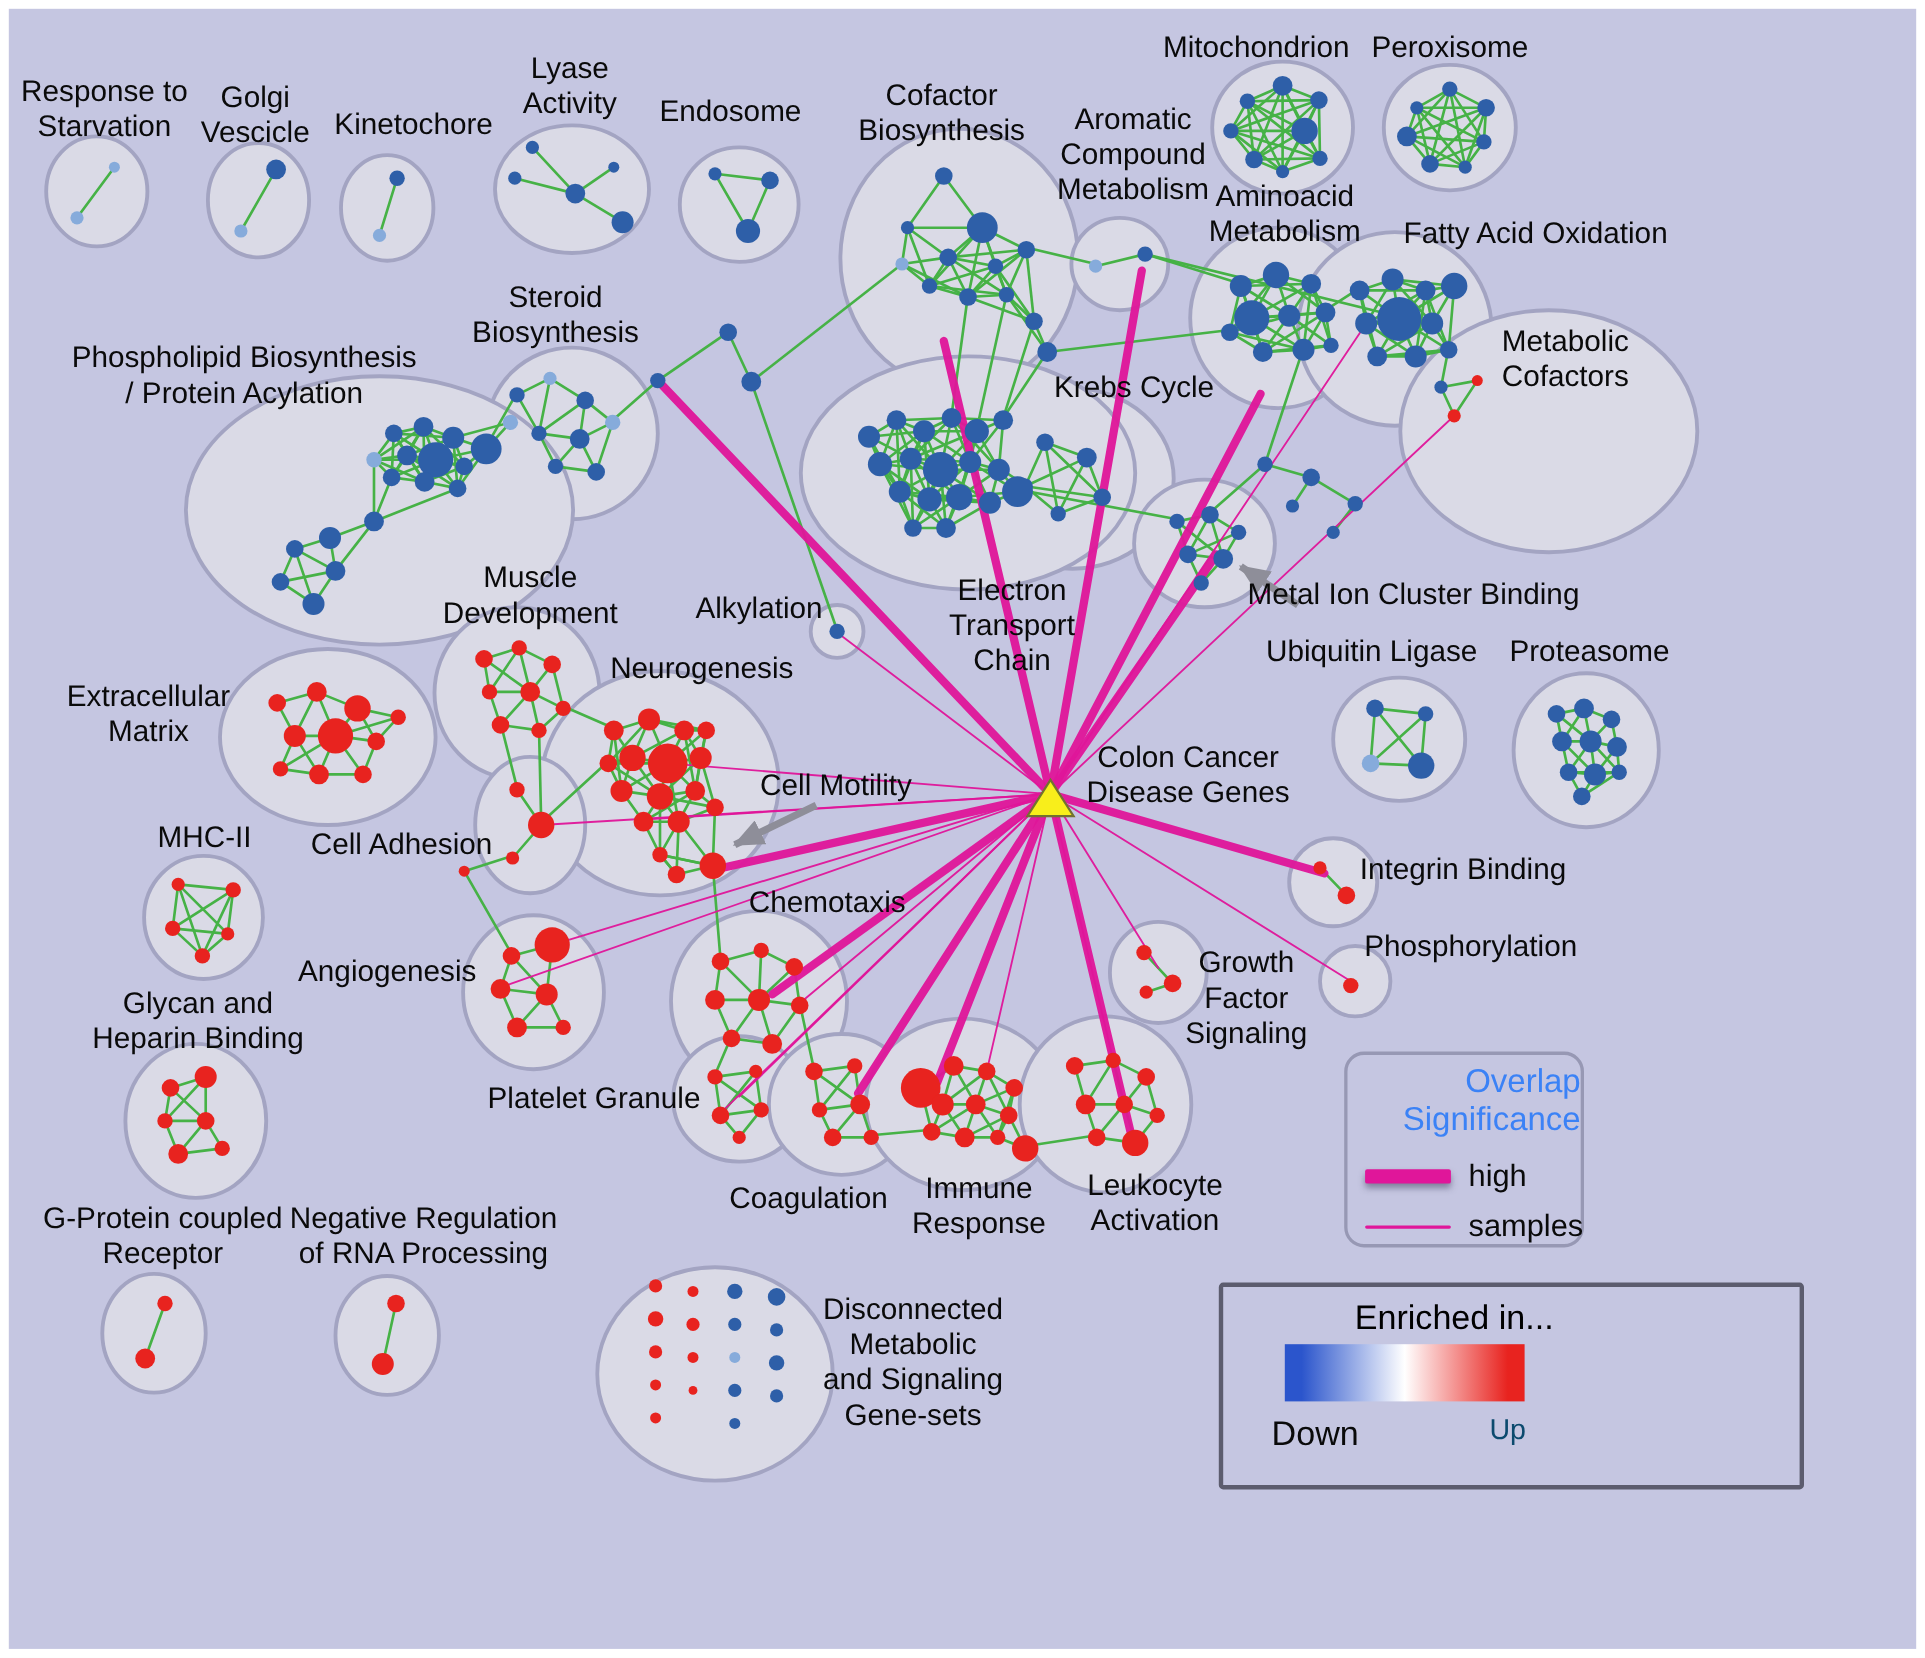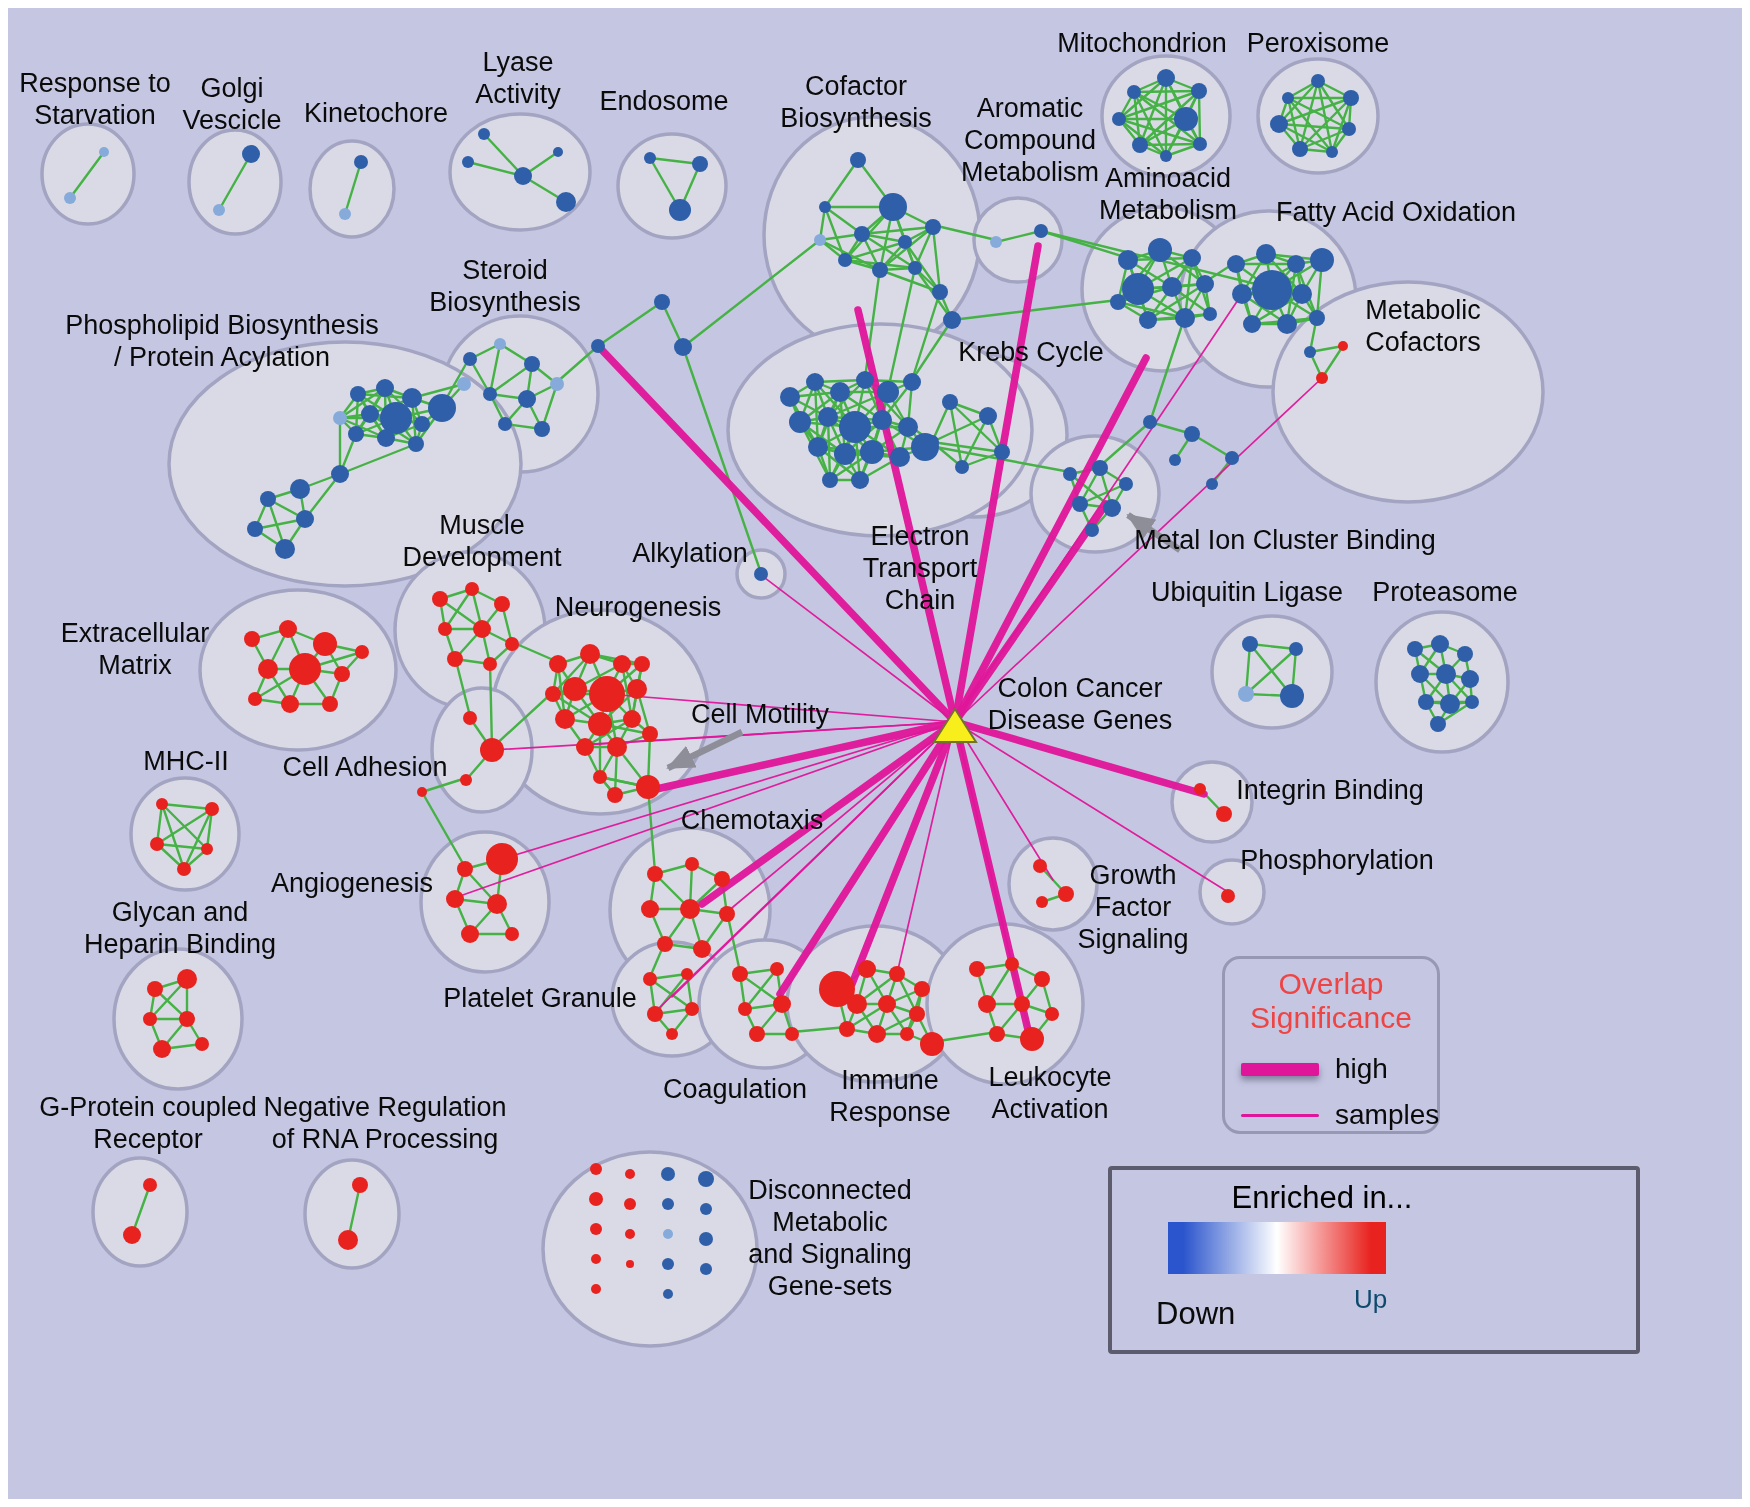--- a/index.html
+++ b/index.html
@@ -1,34 +1,34 @@
 <!DOCTYPE html>
 <html><head>
 <meta charset="utf-8">
 <style>
   html,body{margin:0;padding:0;background:#ffffff;font-family:"Liberation Sans",sans-serif;}
   .stage{position:relative;width:1750px;height:1507px;overflow:hidden;background:#ffffff;}
   svg{position:absolute;left:0;top:0;}
   
   .legend-overlap{position:absolute;left:1222px;top:956px;width:218px;height:178px;
     border:3.5px solid #9798b4;border-radius:18px;box-sizing:border-box;}
-  .ov-title{position:absolute;left:0;top:8px;width:100%;text-align:center;
-    font-size:30px;line-height:34px;color:#ef4444;}
+  .ov-title{position:absolute;left:0;top:8px;width:100%;text-align:right;
+    font-size:30px;line-height:34px;color:#3b82f6;}
   .ov-row{position:absolute;left:16px;display:flex;align-items:center;gap:16px;}
   .ov-line{display:inline-block;width:78px;border-radius:2px;}
   .ov-line.high{height:13px;box-shadow:0 4px 6px rgba(60,60,90,.5);}
   .ov-line.mod{height:3px;}
   .ov-label{font-size:28px;color:#0a0a0a;}
   
   .legend-enrich{position:absolute;left:1108px;top:1166px;width:532px;height:188px;
     border:4px solid #5c5c6e;border-radius:4px;box-sizing:border-box;}
   .en-title{position:absolute;left:40px;top:10px;width:340px;text-align:center;
     font-size:31px;color:#000000;}
   .en-bar{position:absolute;left:56px;top:52px;width:218px;height:52px;}
-  .en-down{position:absolute;left:44px;top:126px;font-size:31px;color:#0a0a0a;}
+  .en-down{position:absolute;left:44px;top:116px;font-size:31px;color:#0a0a0a;}
   .en-up{position:absolute;left:242px;top:114px;font-size:26px;color:#0c4a6e;}
   .en-note{position:absolute;left:290px;top:48px;width:210px;text-align:center;
     font-size:28px;line-height:33px;color:#0a0a0a;}
 </style>
 </head>
 <body>
 
 <div class="stage">
   <svg id="net" width="1750" height="1507" viewBox="0 0 1750 1507">
       <rect x="0" y="0" width="1750" height="1507" fill="#ffffff"></rect>

